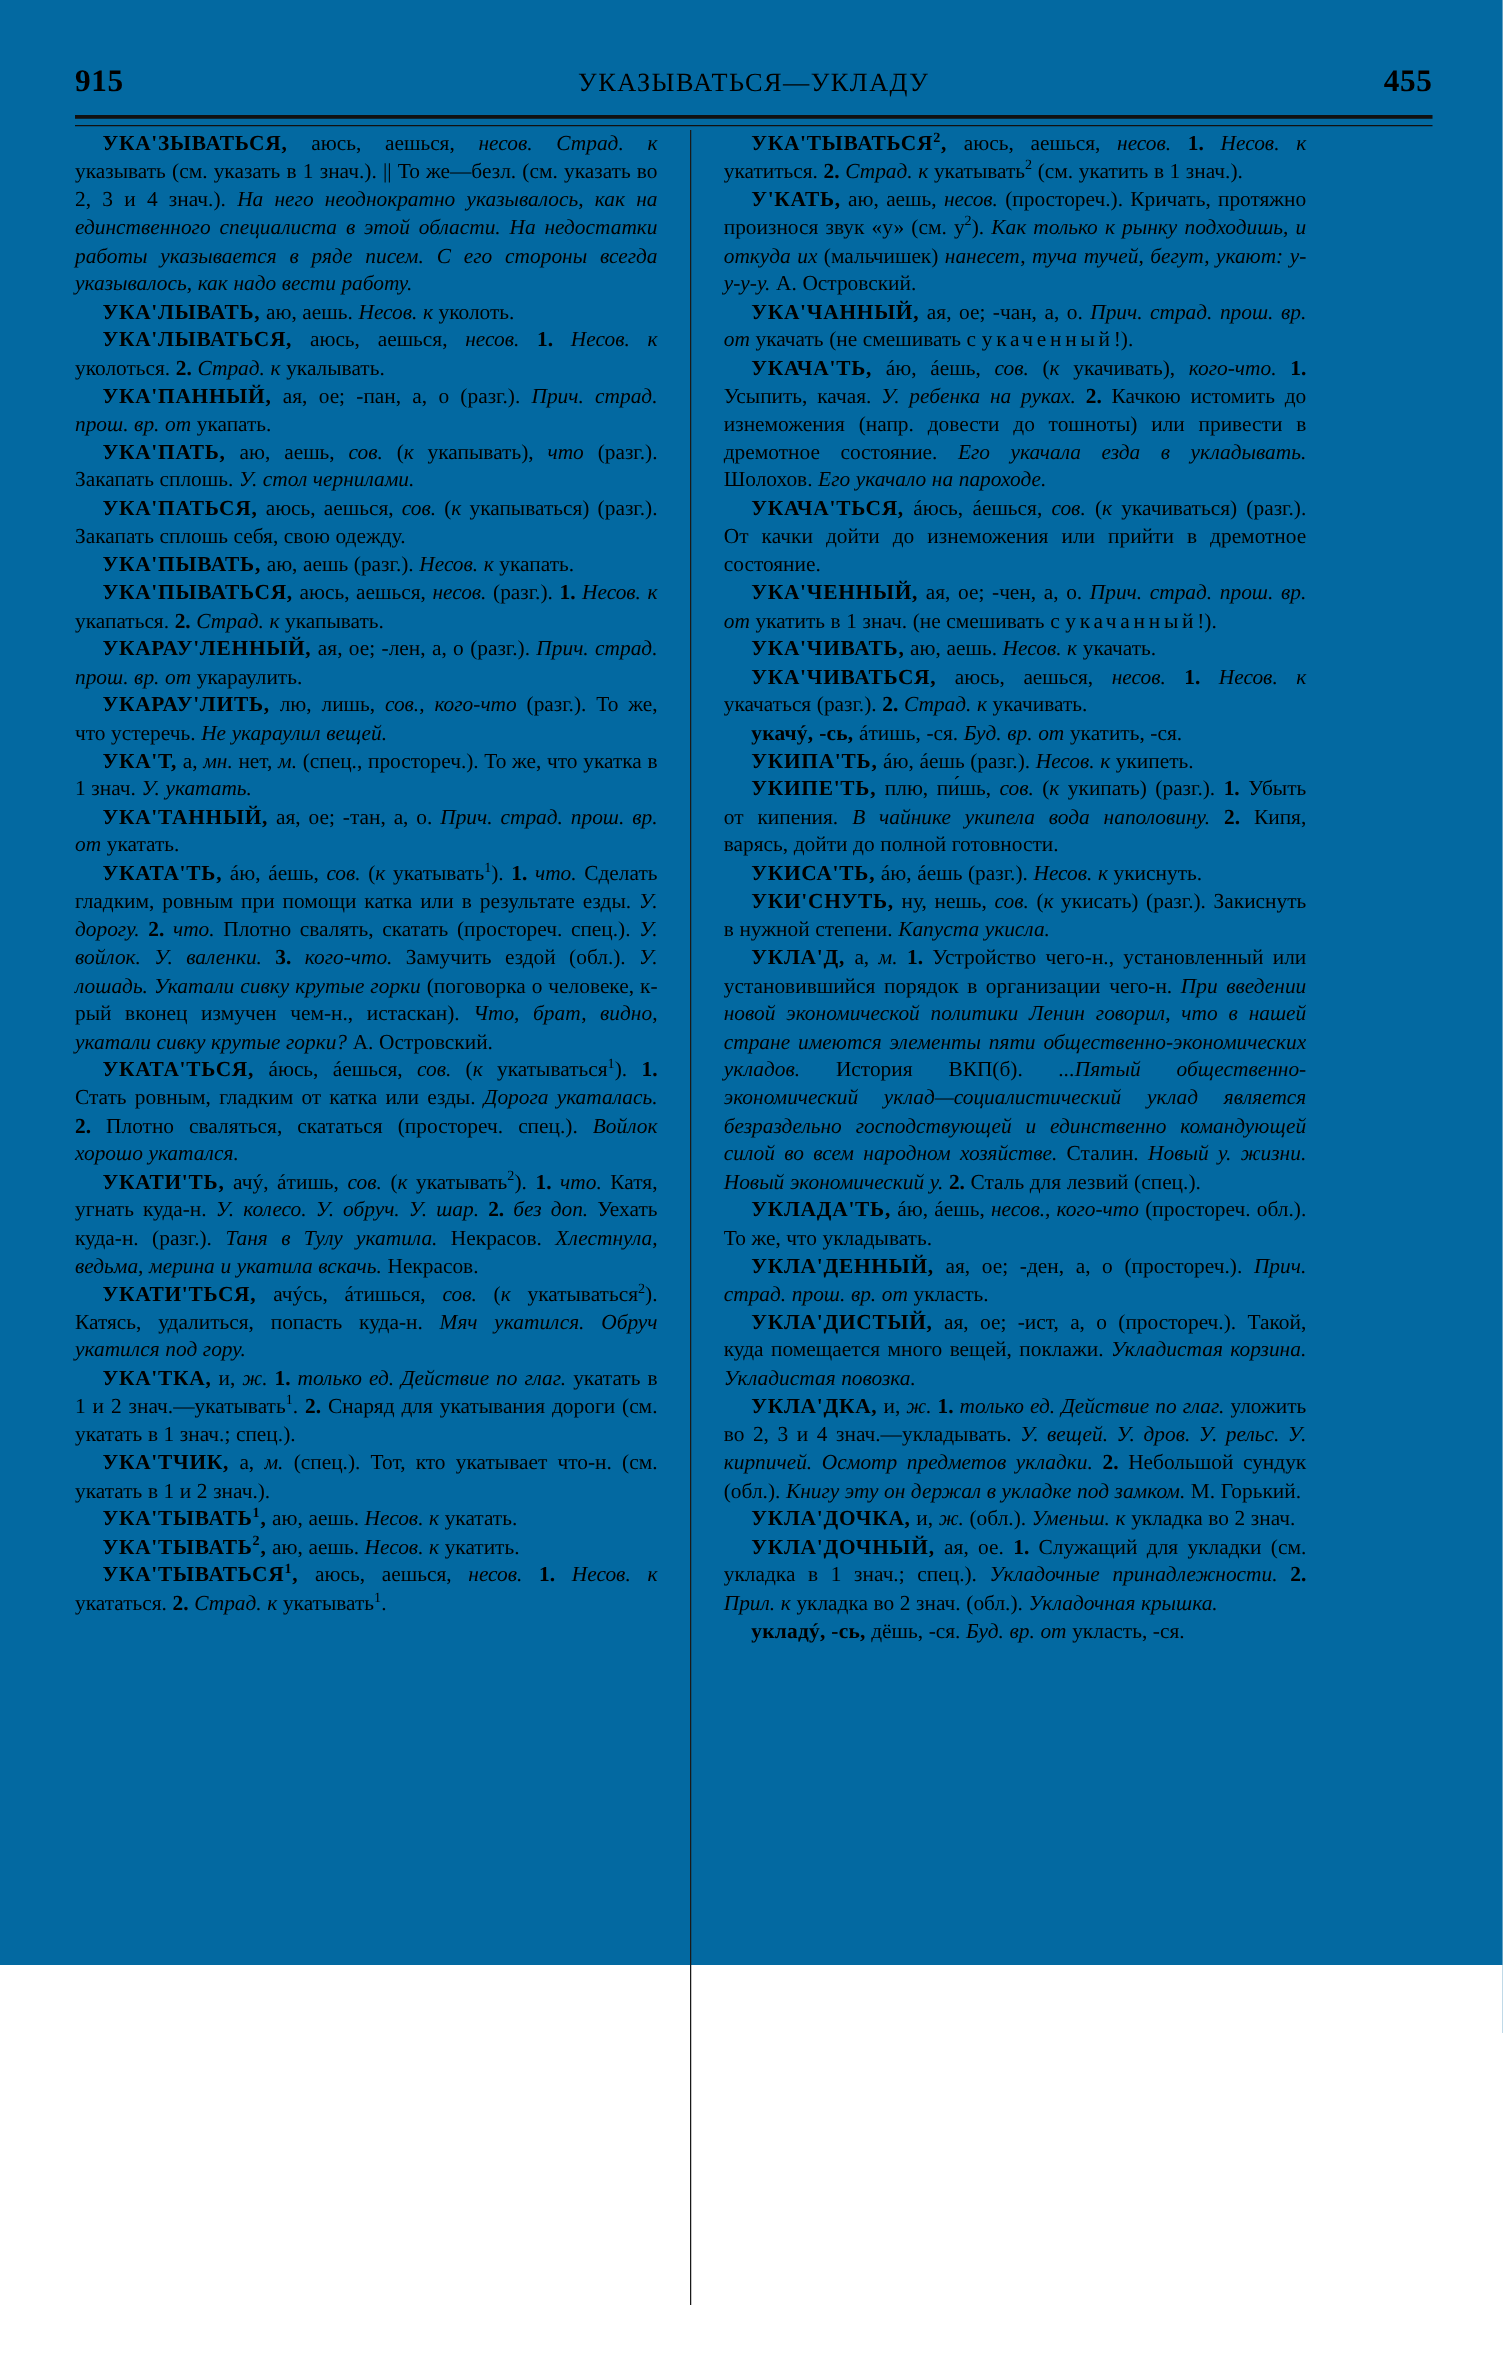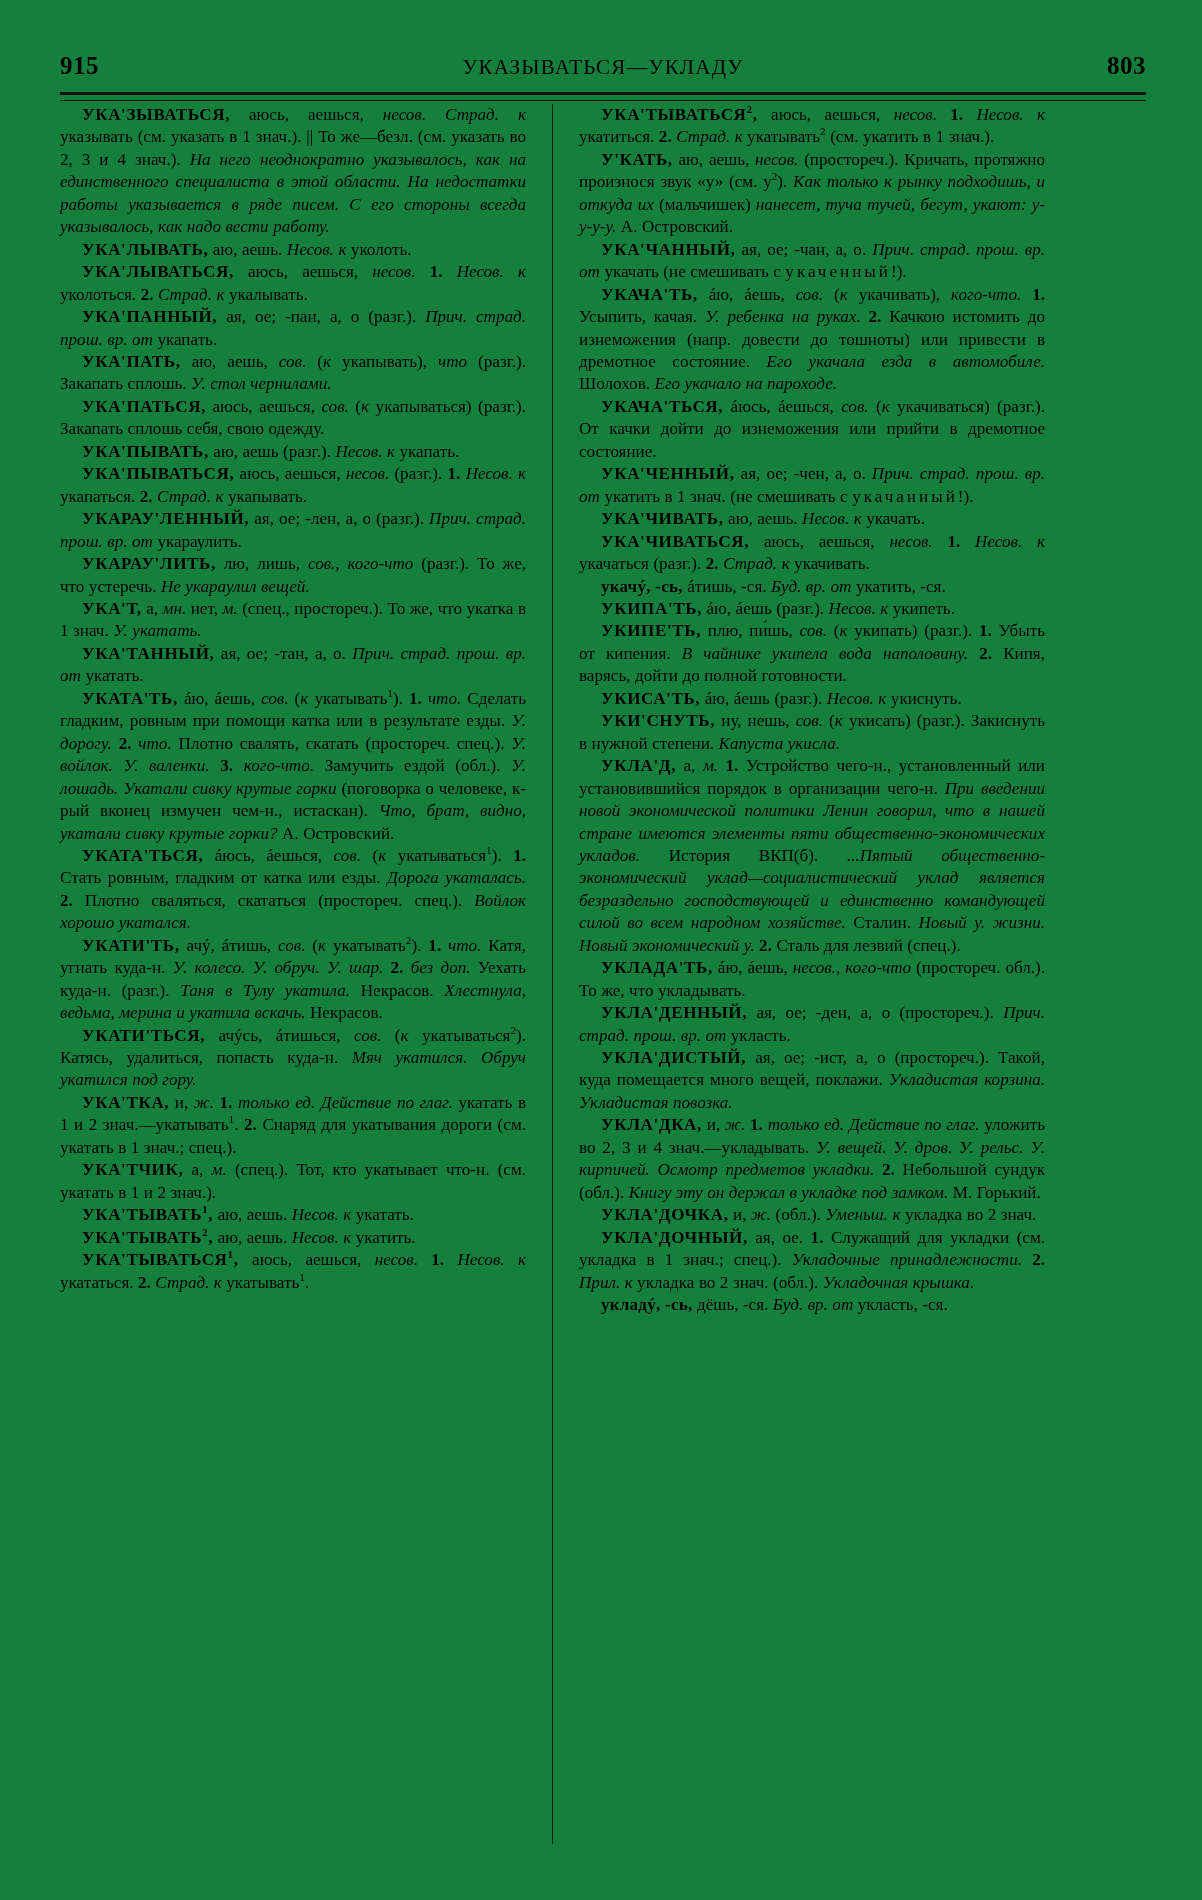--- a/index.html
+++ b/index.html
@@ -12,22 +12,22 @@
     height: 1900px;
     font-family: "Liberation Serif", "DejaVu Serif", serif;
     color: #000000;
     position: relative;
     overflow: hidden;
   }
   .page {
     position: absolute;
     left: 0; top: 0;
     width: 1202px;
-    height: 1900px;
-    background: #15803d;
+    height: 1572px;
+    background: #0369a1;
   }
   
   .header {
     position: absolute;
     left: 60px;
     top: 52px;
     width: 1086px;
     height: 40px;
     display: flex;
     align-items: baseline;
@@ -87,21 +87,21 @@
   .sp { letter-spacing: 3px; }
 </style>
 </head>
 <body>
 
 <div class="page">
 
   <div class="header">
     <span class="folio">915</span>
     <span class="runhead">УКАЗЫВАТЬСЯ—УКЛАДУ</span>
-    <span class="folio">803</span>
+    <span class="folio">455</span>
   </div>
 
   <div class="rule"></div>
 
   <div class="columns">
     <div class="col col-left" id="col-left">
         <p class="entry"><span class="hw">УКА'ЗЫВАТЬСЯ,</span><span> аюсь, аешься, <i>несов.</i> <i>Страд.</i> <i>к</i> указывать (см. указать в 1 знач.). || То же—безл. (см. указать во 2, 3 и 4 знач.). <i>На него неоднократно указывалось, как на единственного специалиста в этой области. На недостатки работы указывается в ряде писем. С его стороны всегда указывалось, как надо вести работу.</i></span></p>
         <p class="entry"><span class="hw">УКА'ЛЫВАТЬ,</span><span> аю, аешь. <i>Несов.</i> <i>к</i> уколоть.</span></p>
         <p class="entry"><span class="hw">УКА'ЛЫВАТЬСЯ,</span><span> аюсь, аешься, <i>несов.</i> <b>1.</b> <i>Несов.</i> <i>к</i> уколоться. <b>2.</b> <i>Страд.</i> <i>к</i> укалывать.</span></p>
         <p class="entry"><span class="hw">УКА'ПАННЫЙ,</span><span> ая, ое; -пан, а, о (разг.). <i>Прич. страд. прош. вр. от</i> укапать.</span></p>
@@ -120,21 +120,21 @@
         <p class="entry"><span class="hw">УКА'ТКА,</span><span> и, <i>ж.</i> <b>1.</b> <i>только ед. Действие по глаг.</i> укатать в 1 и 2 знач.—укатывать<sup>1</sup>. <b>2.</b> Снаряд для укатывания дороги (см. укатать в 1 знач.; спец.).</span></p>
         <p class="entry"><span class="hw">УКА'ТЧИК,</span><span> а, <i>м.</i> (спец.). Тот, кто укатывает что-н. (см. укатать в 1 и 2 знач.).</span></p>
         <p class="entry"><span class="hw">УКА'ТЫВАТЬ<sup>1</sup>,</span><span> аю, аешь. <i>Несов.</i> <i>к</i> укатать.</span></p>
         <p class="entry"><span class="hw">УКА'ТЫВАТЬ<sup>2</sup>,</span><span> аю, аешь. <i>Несов.</i> <i>к</i> укатить.</span></p>
         <p class="entry"><span class="hw">УКА'ТЫВАТЬСЯ<sup>1</sup>,</span><span> аюсь, аешься, <i>несов.</i> <b>1.</b> <i>Несов.</i> <i>к</i> укататься. <b>2.</b> <i>Страд.</i> <i>к</i> укатывать<sup>1</sup>.</span></p>
       </div>
     <div class="col col-right" id="col-right">
         <p class="entry"><span class="hw">УКА'ТЫВАТЬСЯ<sup>2</sup>,</span><span> аюсь, аешься, <i>несов.</i> <b>1.</b> <i>Несов.</i> <i>к</i> укатиться. <b>2.</b> <i>Страд.</i> <i>к</i> укатывать<sup>2</sup> (см. укатить в 1 знач.).</span></p>
         <p class="entry"><span class="hw">У'КАТЬ,</span><span> аю, аешь, <i>несов.</i> (простореч.). Кричать, протяжно произнося звук «у» (см. у<sup>2</sup>). <i>Как только к рынку подходишь, и откуда их</i> (мальчишек) <i>нанесет, туча тучей, бегут, укают: у-у-у-у.</i> А. Островский.</span></p>
         <p class="entry"><span class="hw">УКА'ЧАННЫЙ,</span><span> ая, ое; -чан, а, о. <i>Прич. страд. прош. вр. от</i> укачать (не смешивать с <span class="sp">укаченный</span>!).</span></p>
-        <p class="entry"><span class="hw">УКАЧА'ТЬ,</span><span> áю, áешь, <i>сов.</i> (<i>к</i> укачивать), <i>кого-что.</i> <b>1.</b> Усыпить, качая. <i>У. ребенка на руках.</i> <b>2.</b> Качкою истомить до изнеможения (напр. довести до тошноты) или привести в дремотное состояние. <i>Его укачала езда в автомобиле.</i> Шолохов. <i>Его укачало на пароходе.</i></span></p>
+        <p class="entry"><span class="hw">УКАЧА'ТЬ,</span><span> áю, áешь, <i>сов.</i> (<i>к</i> укачивать), <i>кого-что.</i> <b>1.</b> Усыпить, качая. <i>У. ребенка на руках.</i> <b>2.</b> Качкою истомить до изнеможения (напр. довести до тошноты) или привести в дремотное состояние. <i>Его укачала езда в укладывать.</i> Шолохов. <i>Его укачало на пароходе.</i></span></p>
         <p class="entry"><span class="hw">УКАЧА'ТЬСЯ,</span><span> áюсь, áешься, <i>сов.</i> (<i>к</i> укачиваться) (разг.). От качки дойти до изнеможения или прийти в дремотное состояние.</span></p>
         <p class="entry"><span class="hw">УКА'ЧЕННЫЙ,</span><span> ая, ое; -чен, а, о. <i>Прич. страд. прош. вр. от</i> укатить в 1 знач. (не смешивать с <span class="sp">укачанный</span>!).</span></p>
         <p class="entry"><span class="hw">УКА'ЧИВАТЬ,</span><span> аю, аешь. <i>Несов.</i> <i>к</i> укачать.</span></p>
         <p class="entry"><span class="hw">УКА'ЧИВАТЬСЯ,</span><span> аюсь, аешься, <i>несов.</i> <b>1.</b> <i>Несов.</i> <i>к</i> укачаться (разг.). <b>2.</b> <i>Страд.</i> <i>к</i> укачивать.</span></p>
         <p class="entry"><span class="hw-lc">укачý, -сь,</span><span> áтишь, -ся. <i>Буд. вр. от</i> укатить, -ся.</span></p>
         <p class="entry"><span class="hw">УКИПА'ТЬ,</span><span> áю, áешь (разг.). <i>Несов.</i> <i>к</i> укипеть.</span></p>
         <p class="entry"><span class="hw">УКИПЕ'ТЬ,</span><span> плю, пи́шь, <i>сов.</i> (<i>к</i> укипать) (разг.). <b>1.</b> Убыть от кипения. <i>В чайнике укипела вода наполовину.</i> <b>2.</b> Кипя, варясь, дойти до полной готовности.</span></p>
         <p class="entry"><span class="hw">УКИСА'ТЬ,</span><span> áю, áешь (разг.). <i>Несов.</i> <i>к</i> укиснуть.</span></p>
         <p class="entry"><span class="hw">УКИ'СНУТЬ,</span><span> ну, нешь, <i>сов.</i> (<i>к</i> укисать) (разг.). Закиснуть в нужной степени. <i>Капуста укисла.</i></span></p>
         <p class="entry"><span class="hw">УКЛА'Д,</span><span> а, <i>м.</i> <b>1.</b> Устройство чего-н., установленный или установившийся порядок в организации чего-н. <i>При введении новой экономической политики Ленин говорил, что в нашей стране имеются элементы пяти общественно-экономических укладов.</i> История ВКП(б). <i>...Пятый общественно-экономический уклад—социалистический уклад является безраздельно господствующей и единственно командующей силой во всем народном хозяйстве.</i> Сталин. <i>Новый у. жизни. Новый экономический у.</i> <b>2.</b> Сталь для лезвий (спец.).</span></p>

